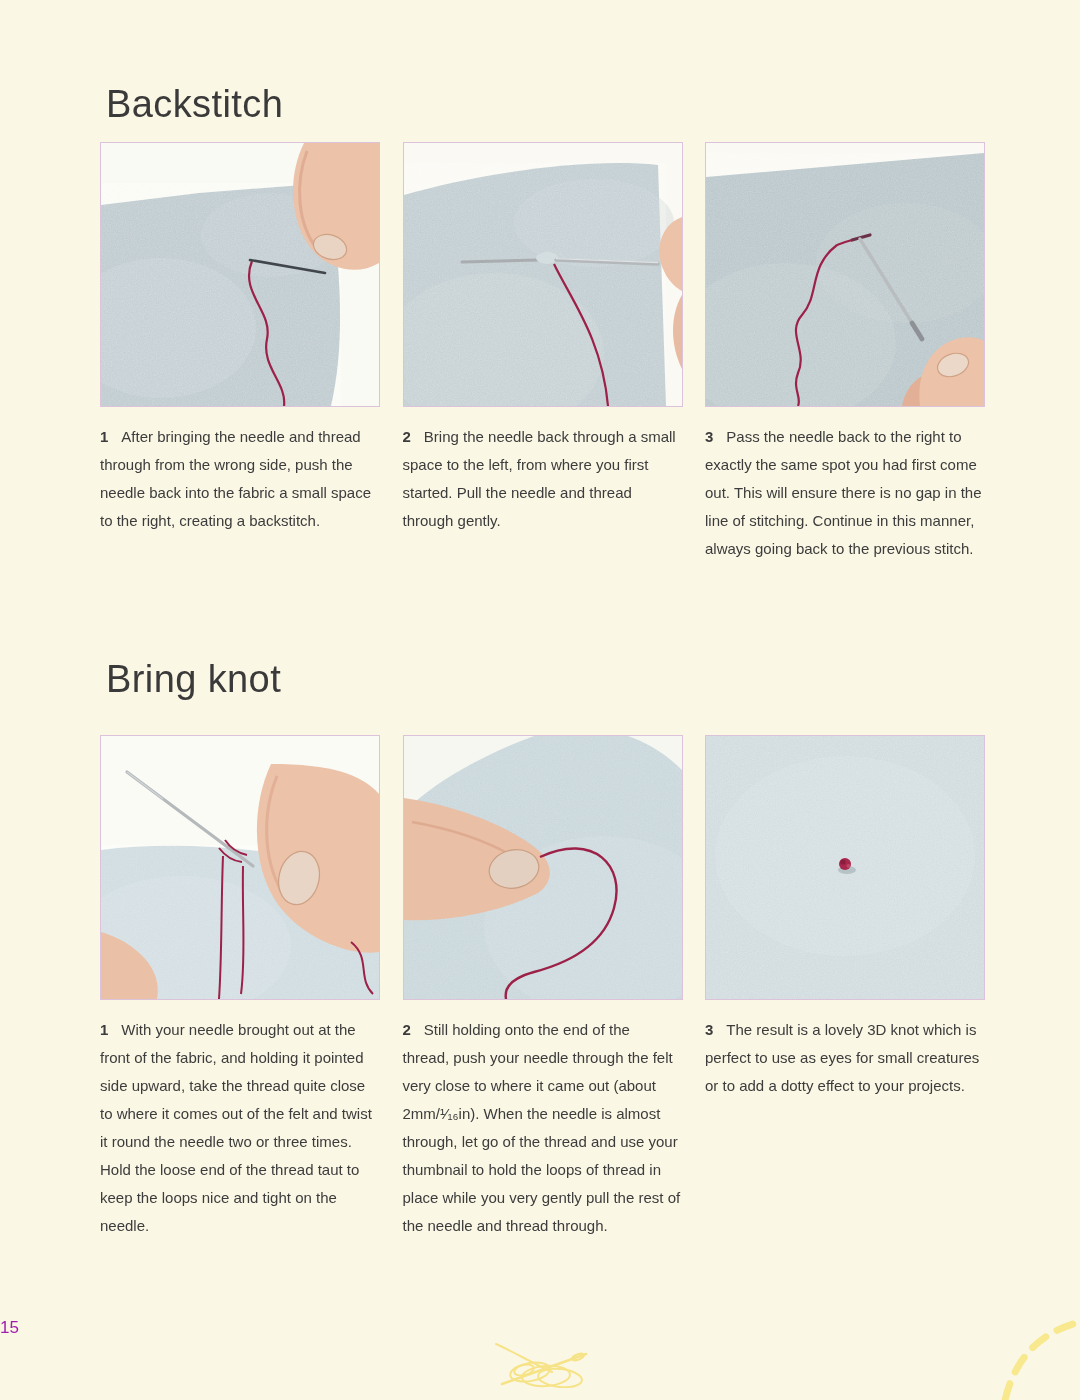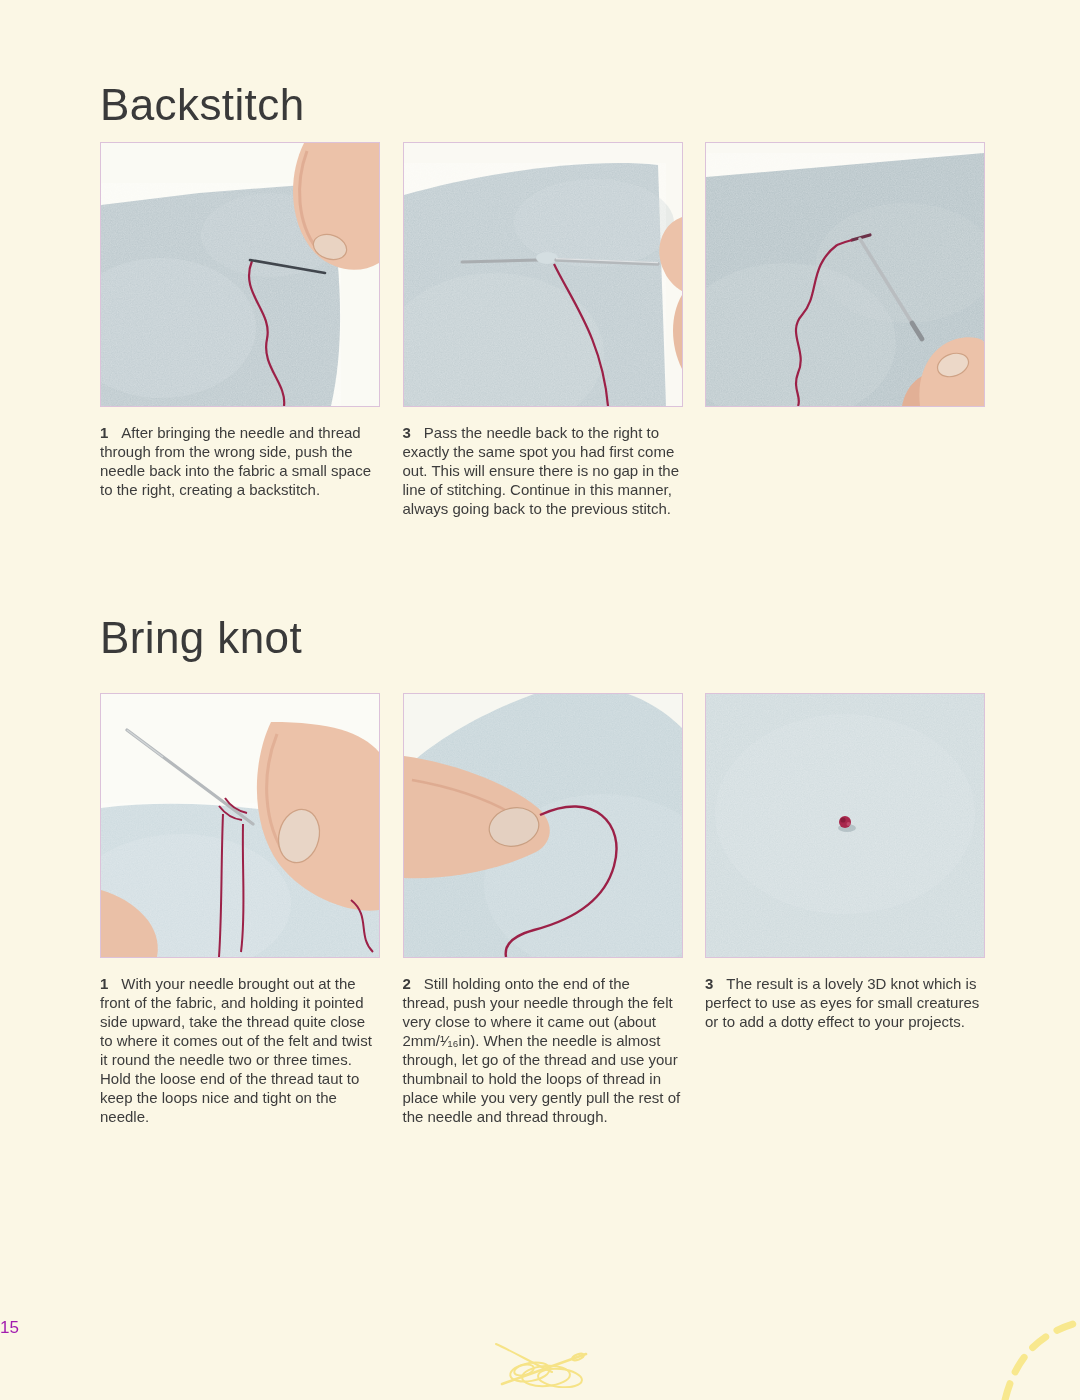--- a/index.html
+++ b/index.html
@@ -5,21 +5,21 @@
   html,body{margin:0;padding:0;}
   .page{
     position:relative;
     width:1080px;height:1400px;
     background:#fbf7e5;
     font-family:"Liberation Sans", sans-serif;
     overflow:hidden;
   }
   .content{position:absolute;left:100px;top:0;width:884px;}
   .section-title{
-    margin:0;font-size:44px;line-height:41px;
+    margin:6px;font-size:38px;line-height:41px;
     font-weight:400;color:#3a3a3a;letter-spacing:.4px;
   }
   .title-backstitch{margin-top:84px;}
   .title-frenchknot{margin-top:96px;}
   .intro{
     margin:22px 0 0 0;max-width:604px;
     font-size:18.5px;line-height:27px;color:#707070;
   }
   .photo-grid{
     margin-top:17px;
@@ -30,21 +30,21 @@
     margin:0;width:278px;height:263px;
     border:1px solid #dcc2da;background:#fafaf4;overflow:hidden;
   }
   .photo svg{display:block;}
   .caption-grid{
     margin-top:16px;
     display:grid;grid-template-columns:repeat(3,278px);column-gap:24.5px;
     min-height:98px;
   }
   .caption{
-    margin:0;font-size:15px;line-height:19px;color:#3c3c3c;
+    margin:0;font-size:15px;line-height:28px;color:#3c3c3c;
   }
   .step-num{font-weight:bold;margin-right:13px;}
   .footer-pagenum{
     position:absolute;left:0;top:1318px;width:100%;
     text-align:left;font-size:17px;color:#a21caf;
   }
   .footer-floss{position:absolute;left:494px;top:1342px;}
   .corner-stitch{position:absolute;right:0;bottom:0;}
 </style>
 </head>
@@ -130,20 +130,23 @@
             <path d="M214,263 C210,230 224,204 250,196 C266,192 278,196 278,200 L278,263 Z" fill="#ecc2a9"></path>
             <ellipse cx="247" cy="222" rx="16" ry="11" transform="rotate(-20 247 222)" fill="#ecd8c8" stroke="#cfa285" stroke-width="1.2"></ellipse>
           </g>
         </svg>
       </figure>
     </div>
 
     <div class="caption-grid">
       <p class="caption">
         <span class="step-num">1</span><span>After bringing the needle and thread through from the wrong side, push the needle back into the fabric a small space to the right, creating a backstitch.</span>
+      </p>
+      <p class="caption">
+        <span class="step-num">2</span><span>Bring the needle back through a small space to the left, from where you first started. Pull the needle and thread through gently.</span>
       </p>
       <p class="caption">
         <span class="step-num">3</span><span>Pass the needle back to the right to exactly the same spot you had first come out. This will ensure there is no gap in the line of stitching. Continue in this manner, always going back to the previous stitch.</span>
       </p>
     </div>
 
     <h1 class="section-title title-frenchknot">Bring knot</h1>
 
     <div class="photo-grid photo-grid-2">
 

